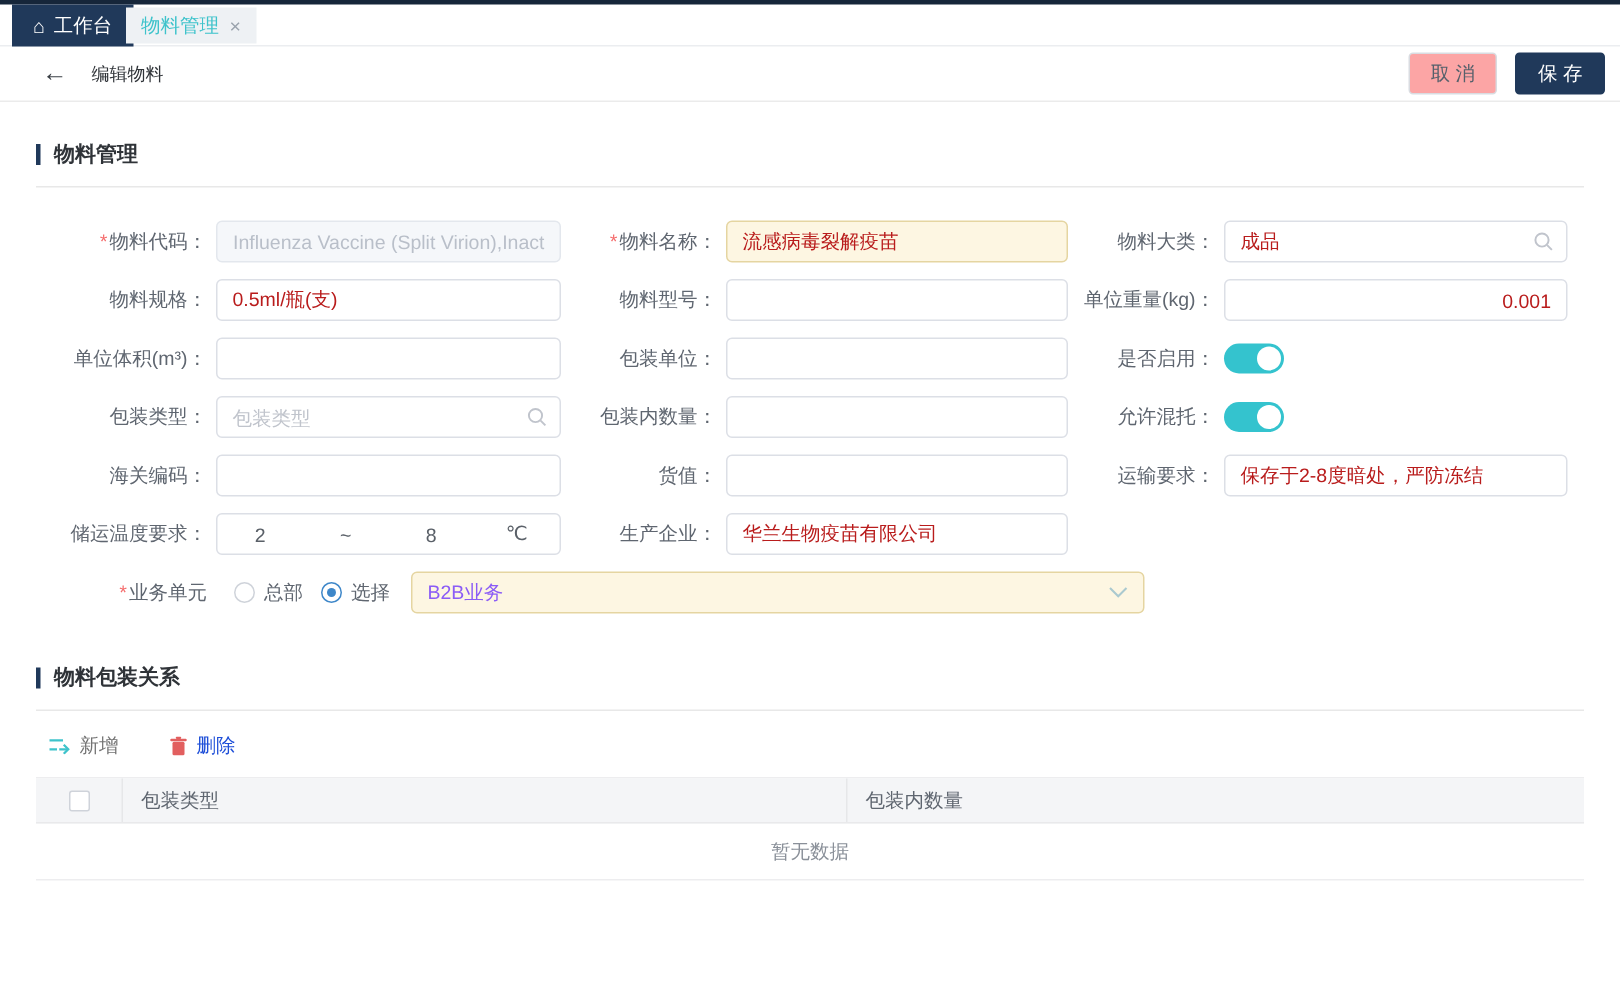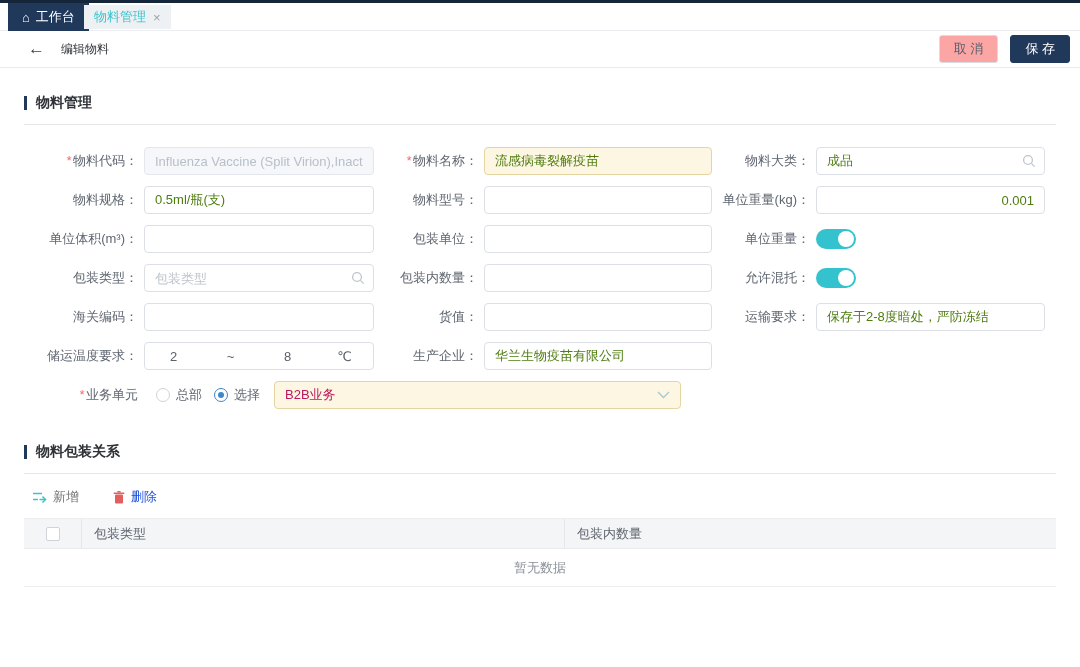--- a/index.html
+++ b/index.html
@@ -32,21 +32,21 @@
   .sec-bar { width:3px; height:14px; background:#20395a; }
   .hr { height:1px; background:#e8e8e8; margin-top:12px; }
 
   
   .form { margin-top:22px; }
   .frow { display:flex; align-items:center; height:28px; margin-bottom:11px; }
   .flabel { text-align:right; padding-right:6px; color:#5f6670; white-space:nowrap; flex:none; }
   .w1 { width:120px; } .w2 { width:110px; } .w3 { width:104px; }
   .req { color:#f56c6c; margin-right:2px; }
   .inp { height:28px; border:1px solid #dcdfe6; border-radius:4px; background:#fff;
-    padding:0 10px; font-size:13px; color:#4d7c0f; outline:none; flex:none;
+    padding:0 10px; font-size:13px; color:#b91c1c; outline:none; flex:none;
     font-family:"Liberation Sans","DejaVu Sans",sans-serif; }
   .inp::placeholder { color:#c0c4cc; }
   .i1 { width:230px; } .i2 { width:228px; } .i3 { width:229px; }
   .inp.disabled { background:#f5f7fa; color:#b9bfc9; border-color:#e3e7ed; }
   .inp.hl { background:#fdf6e2; border-color:#e5d5a1; }
   .inp.num { text-align:right; }
   .iconwrap { position:relative; flex:none; }
   .iconwrap .inp { padding-right:28px; width:100%; }
   .i1w { width:230px; } .i3w { width:229px; }
   .icon-right { position:absolute; right:9px; top:7px; }
@@ -62,22 +62,22 @@
     border-radius:50%; background:#fff; }
 
   
   .radio { display:flex; align-items:center; gap:6px; margin-left:12px; cursor:pointer; color:#5f6670; }
   .rdot { width:14px; height:14px; border-radius:50%; border:1px solid #cfd3da; background:#fff; position:relative; }
   .radio.sel .rdot { border-color:#3e87c9; }
   .radio.sel .rdot::after { content:''; position:absolute; left:3px; top:3px; width:6px; height:6px;
     border-radius:50%; background:#3e87c9; }
 
   
-  .select { margin-left:14px; width:407px; height:28px; border:1px solid #e5d5a1; border-radius:4px;
-    background:#fdf6e2; display:flex; align-items:center; padding:0 10px; cursor:pointer; color:#be185d; }
+  .select { margin-left:14px; width:489px; height:28px; border:1px solid #e5d5a1; border-radius:4px;
+    background:#fdf6e2; display:flex; align-items:center; padding:0 10px; cursor:pointer; color:#8b5cf6; }
   .select .chev { margin-left:auto; }
 
   
   .toolbar { margin-top:14px; display:flex; align-items:center; gap:34px; padding-left:8px; }
   .tbtn { display:flex; align-items:center; gap:6px; cursor:pointer; font-size:13px; }
   .tbtn.add { color:#737373; }
   .tbtn.del { color:#1d4ed8; }
   .tbl { margin-top:12px; border-top:1px solid #ededef; }
   .thead { display:flex; height:30px; background:#f4f5f7; border-bottom:1px solid #e9e9eb;
     color:#5f6670; align-items:center; }
@@ -144,21 +144,21 @@
       <input class="inp i2" style="">
       <span class="flabel w3">单位重量(kg)：</span>
       <input class="inp i3 num" value="0.001" style="">
     </div>
 
     <div class="frow">
       <span class="flabel w1">单位体积(m³)：</span>
       <input class="inp i1" style="">
       <span class="flabel w2">包装单位：</span>
       <input class="inp i2" style="">
-      <span class="flabel w3">单位重量：</span>
+      <span class="flabel w3">是否启用：</span>
       <div class="switch"></div>
     </div>
 
     <div class="frow">
       <span class="flabel w1">包装类型：</span>
       <div class="iconwrap i1w">
         <input class="inp" placeholder="包装类型" style="">
         <svg class="icon-right" width="14" height="14" viewBox="0 0 14 14">
           <circle cx="6" cy="6" r="4.4" fill="none" stroke="#c0c4cc" stroke-width="1.3"></circle>
           <line x1="9.4" y1="9.4" x2="12.6" y2="12.6" stroke="#c0c4cc" stroke-width="1.3"></line>

